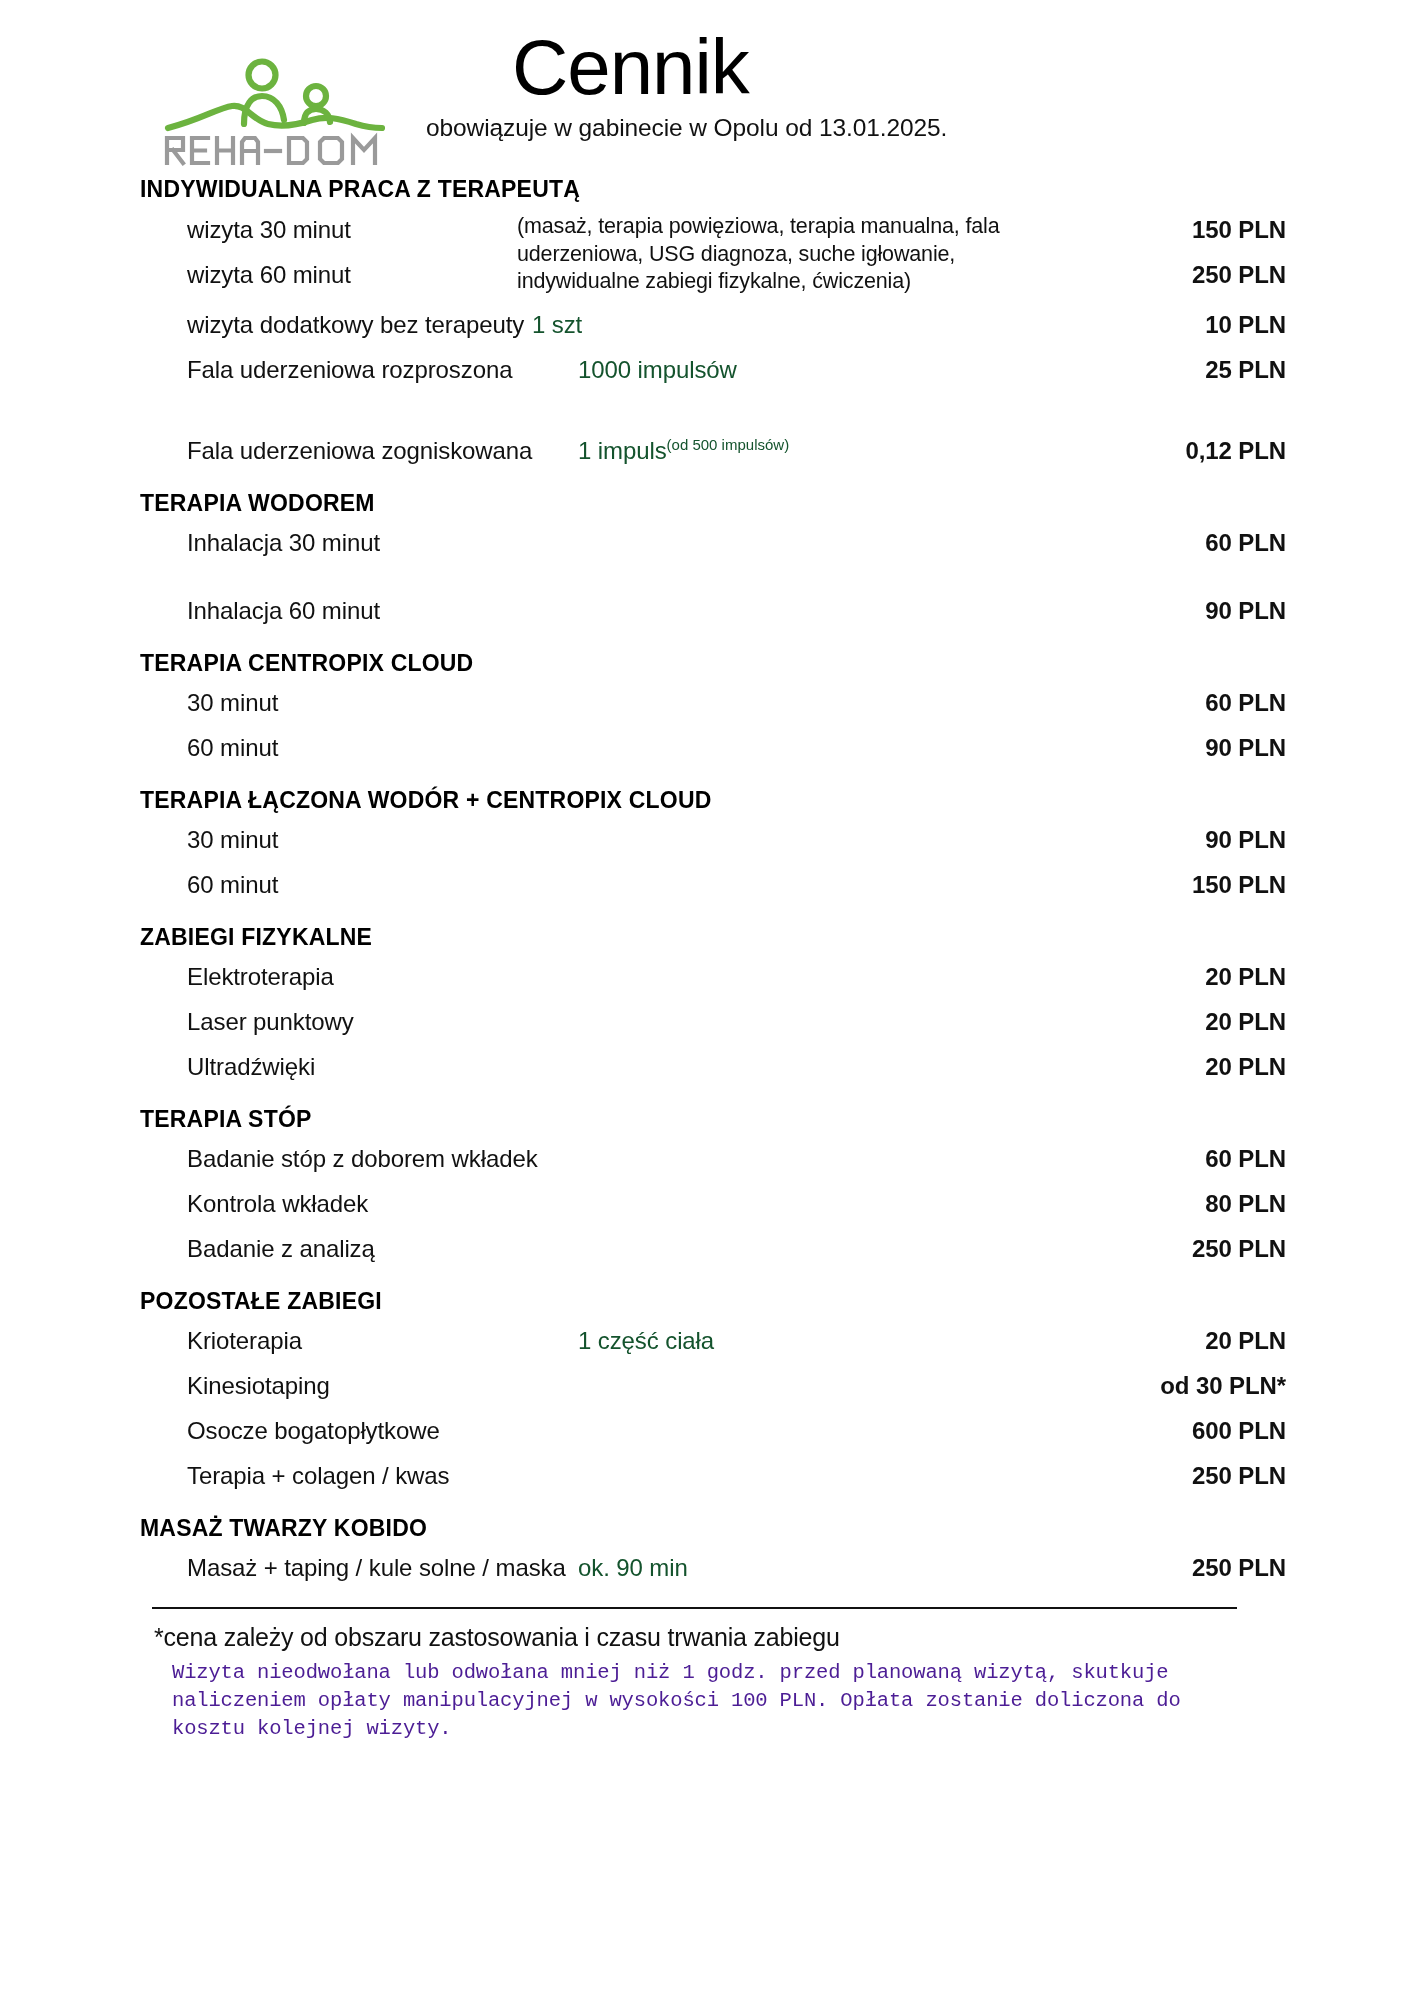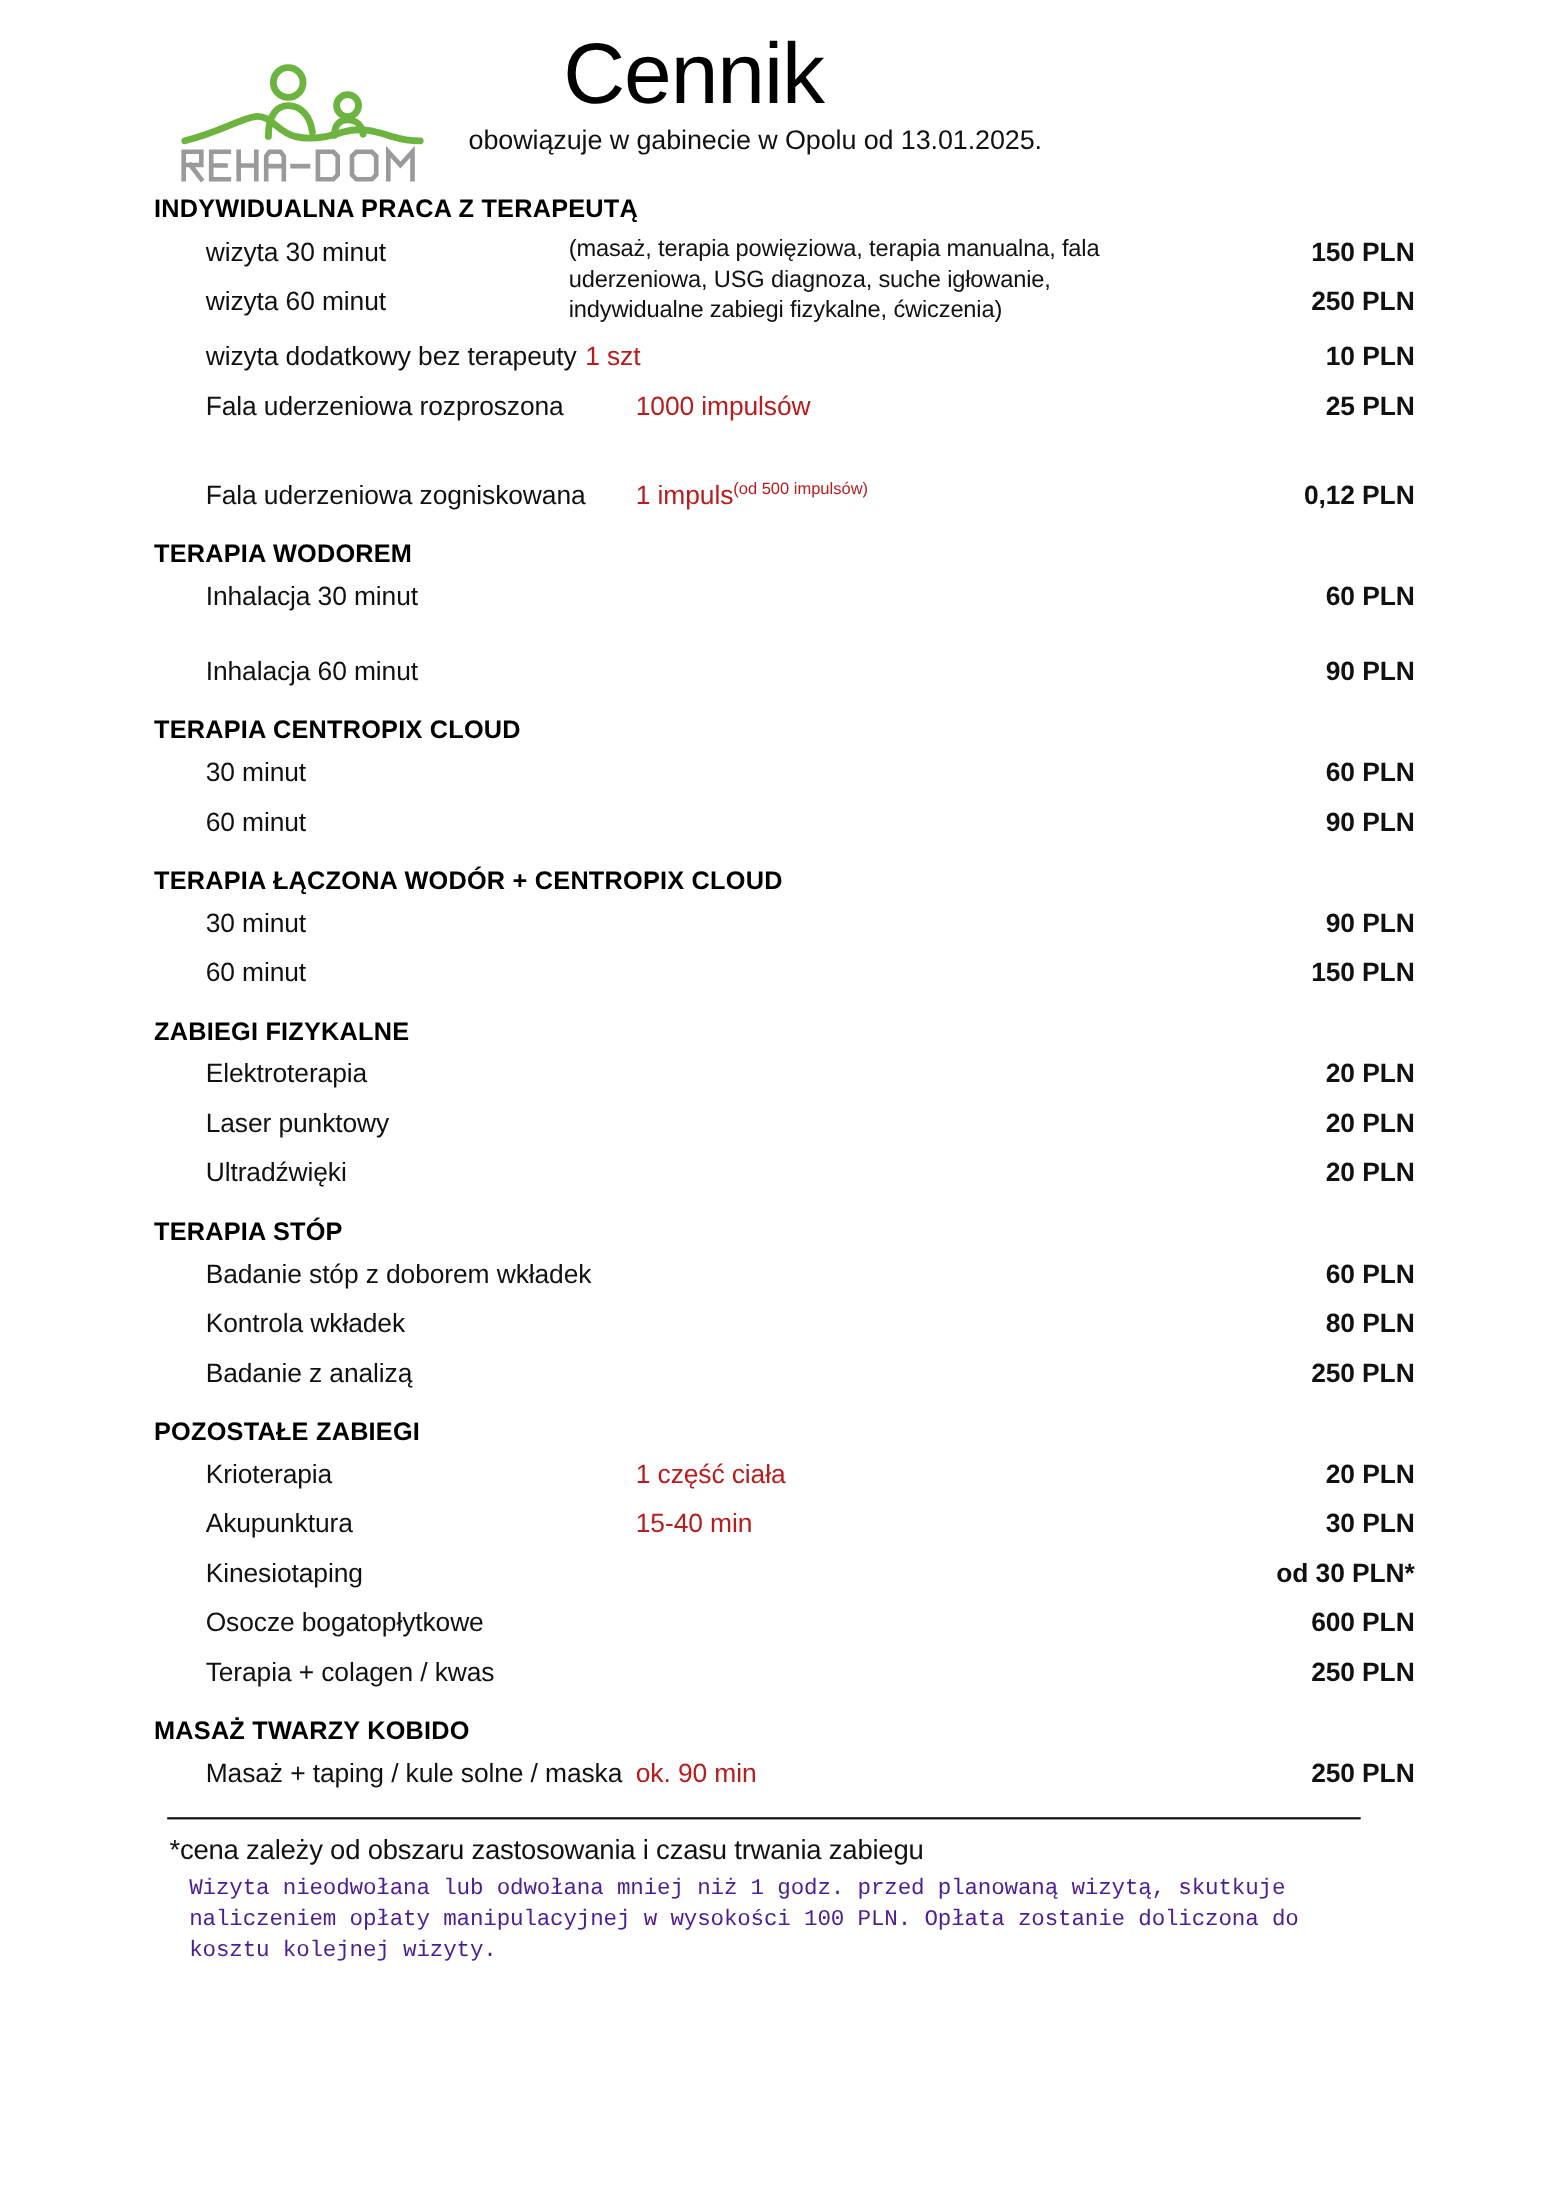--- a/index.html
+++ b/index.html
@@ -105,21 +105,21 @@
     box-sizing: border-box;
     width: 330px;
     flex: 0 0 330px;
     color: #111;
     letter-spacing: -0.1px;
   }
   .row .qty {
     font-size: 24px;
     font-weight: 400;
     flex: 1 1 auto;
-    color: #b91c1c;
+    color: #14532d;
     letter-spacing: -0.1px;
   }
   .row .qty .sup {
     font-size: 15px;
     vertical-align: super;
     letter-spacing: 0;
   }
   .row .price {
     font-size: 24px;
     font-weight: 700;
@@ -355,25 +355,20 @@
 
     <div>
       <div class="section-title">POZOSTAŁE ZABIEGI</div>
       <div class="rows">
         <div class="row">
           <span class="name" style="width:438px;flex:0 0 438px;">Krioterapia</span>
           <span class="qty">1 część ciała</span>
           <span class="price">20 PLN</span>
         </div>
         <div class="row">
-          <span class="name" style="width:438px;flex:0 0 438px;">Akupunktura</span>
-          <span class="qty">15-40 min</span>
-          <span class="price">30 PLN</span>
-        </div>
-        <div class="row">
           <span class="name" style="width:438px;flex:0 0 438px;">Kinesiotaping</span>
           <span class="qty"></span>
           <span class="price">od 30 PLN*</span>
         </div>
         <div class="row">
           <span class="name" style="width:438px;flex:0 0 438px;">Osocze  bogatopłytkowe</span>
           <span class="qty"></span>
           <span class="price">600 PLN</span>
         </div>
         <div class="row">

